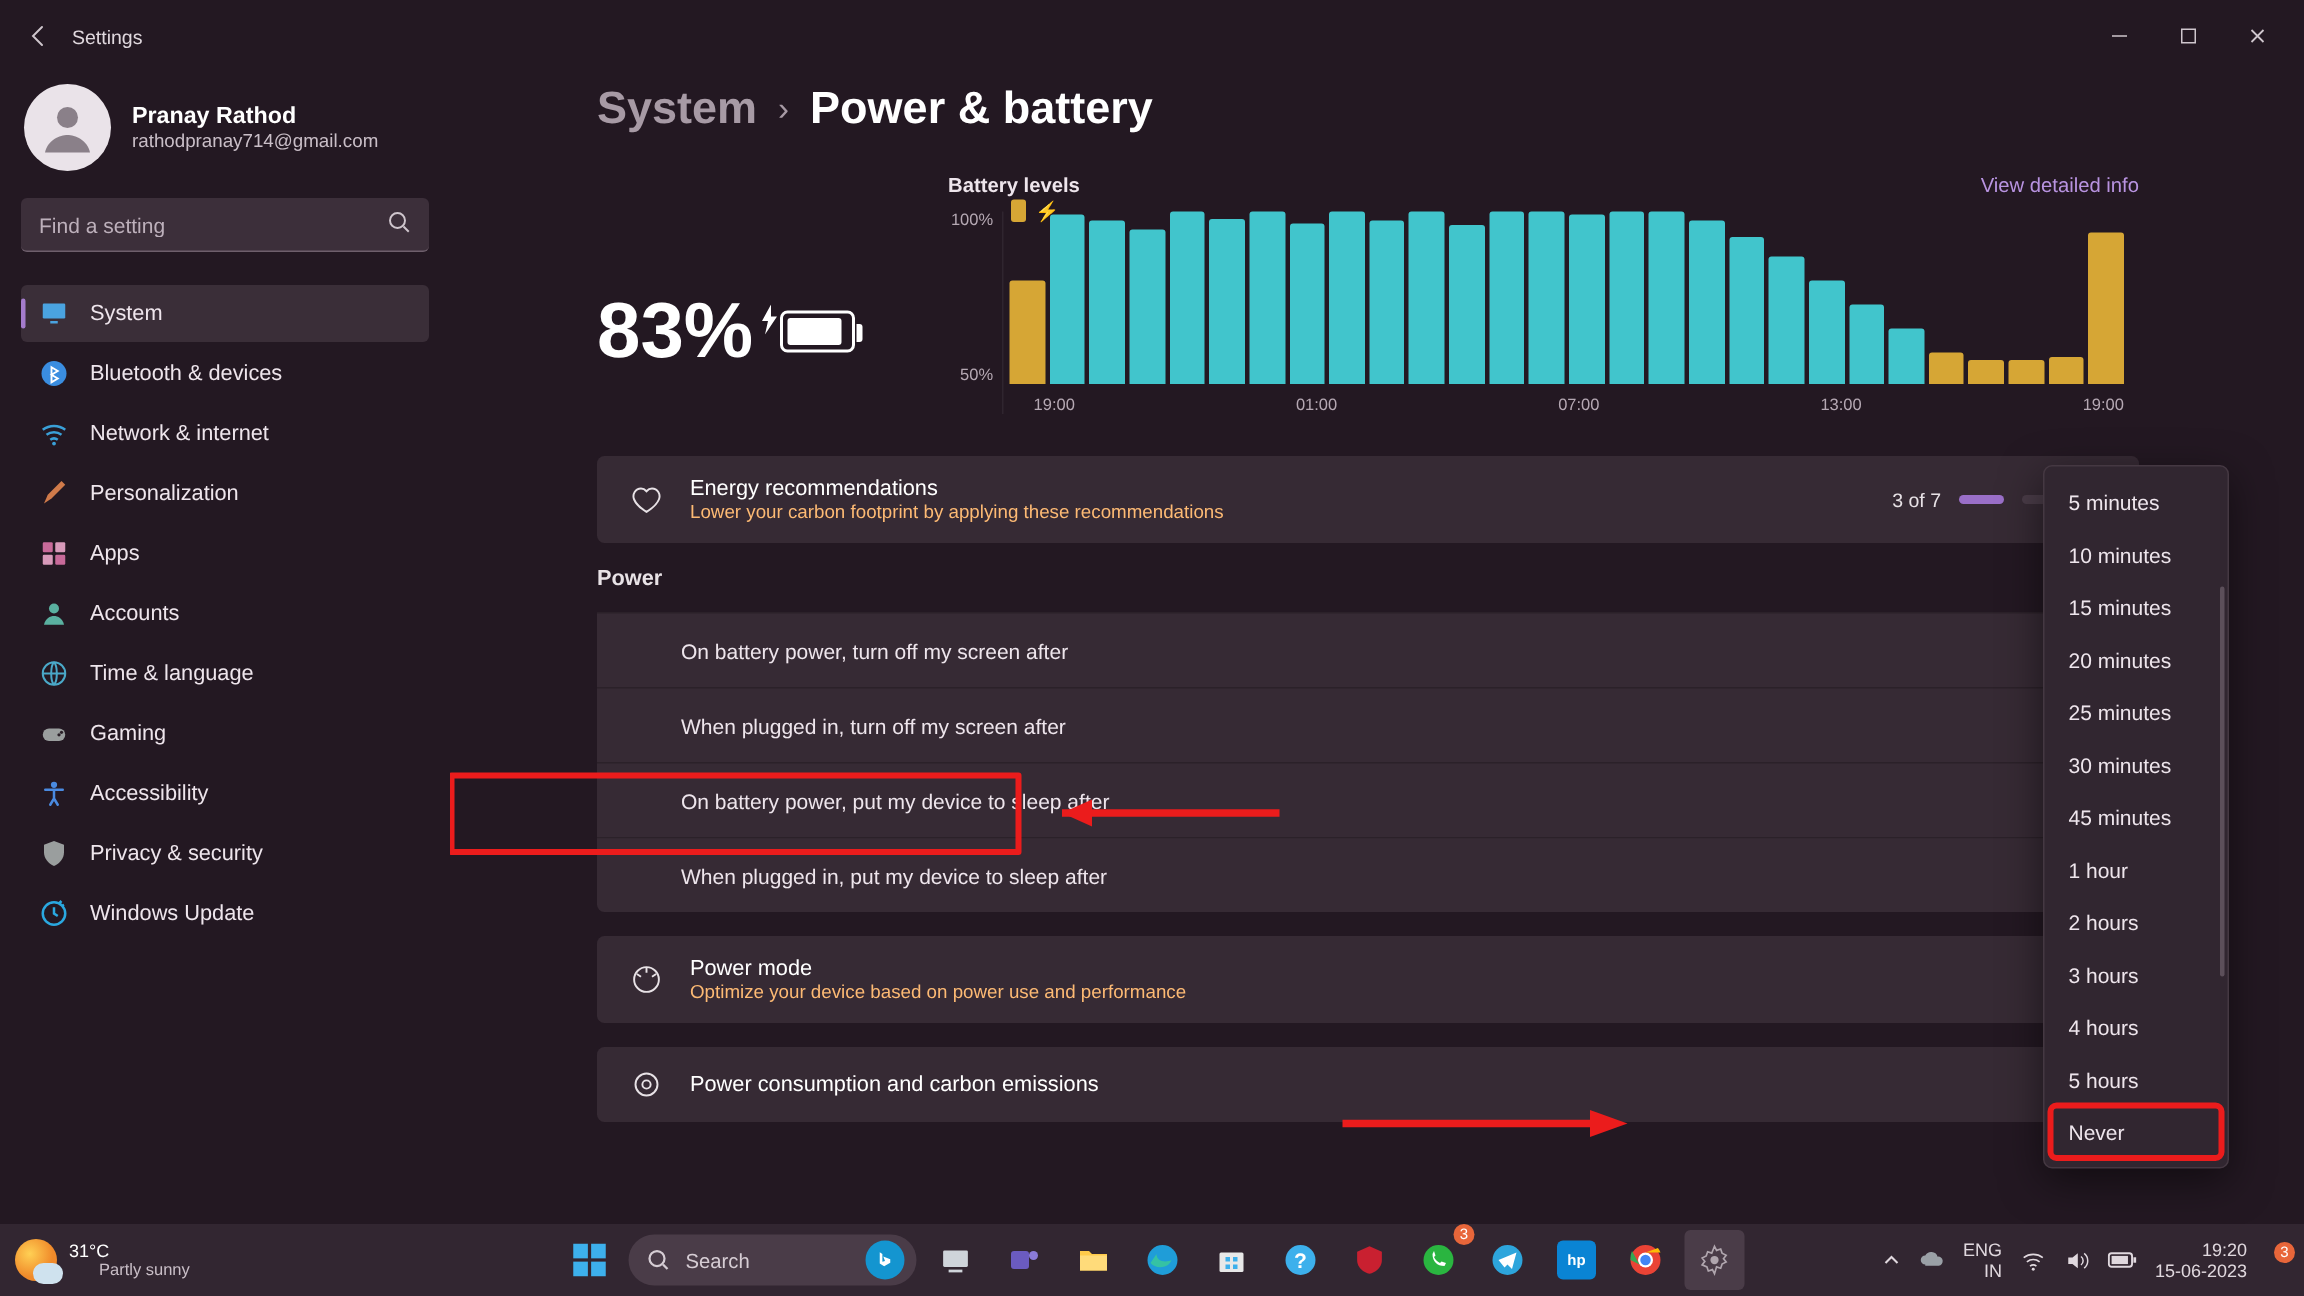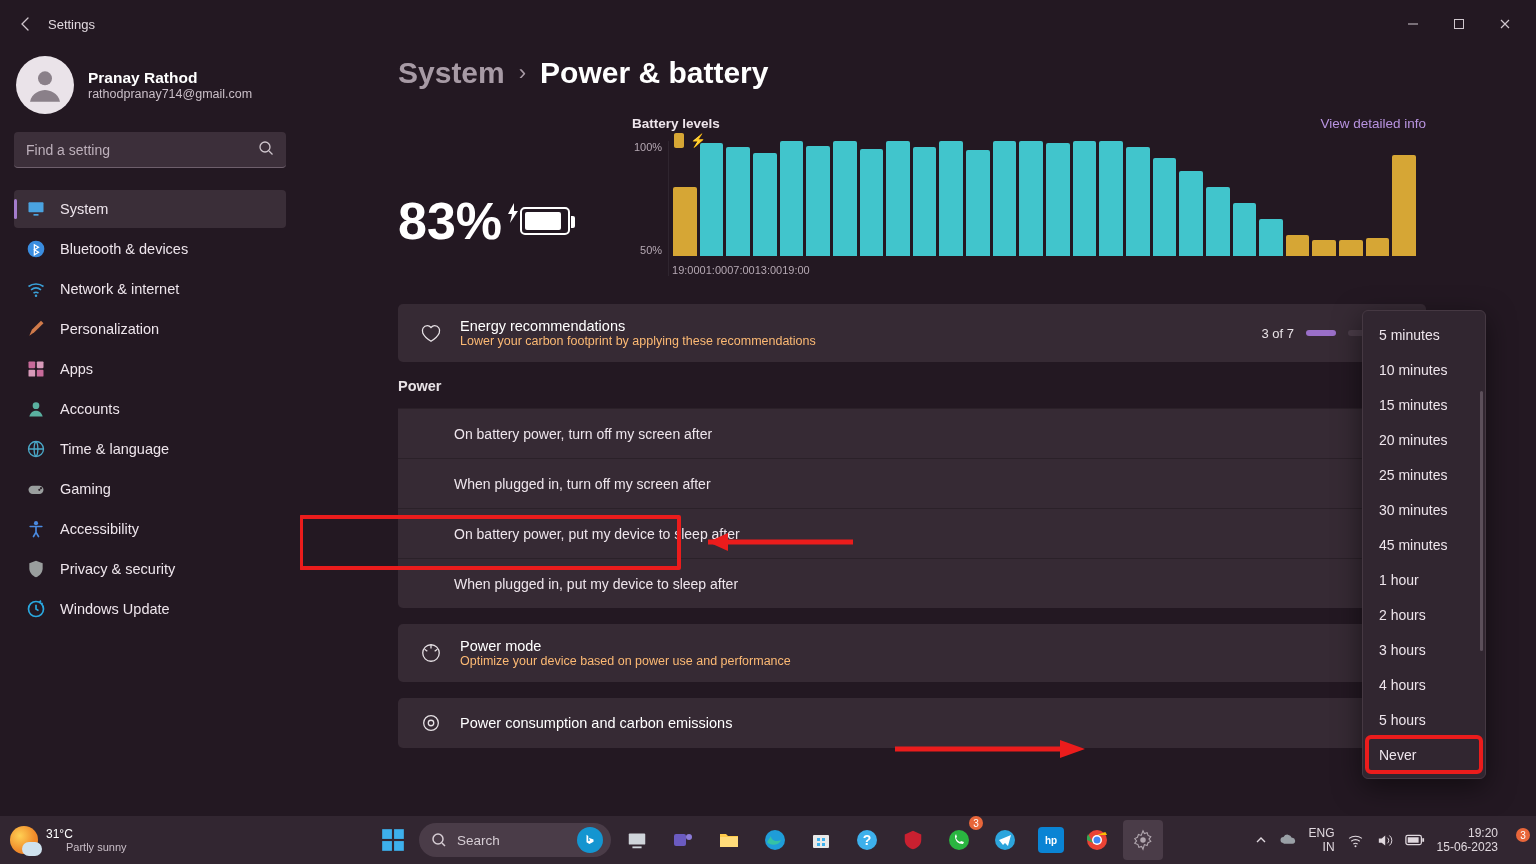--- a/index.html
+++ b/index.html
@@ -41,21 +41,21 @@
   .batteryfill { position:absolute; left:3px; top:3px; bottom:3px; width:78%; background:#fff; border-radius:2px; }
   .bolt { position:absolute; left:-14px; top:-4px; color:#fff; }
   .chartarea { flex:1; }
   .charthead { display:flex; justify-content:space-between; align-items:center; margin-bottom:10px; padding-left:2px; }
   .chartlbl { font-size:13.5px; color:#eee5ec; font-weight:600; }
   .chartlink { font-size:13.5px; color:#b893e0; }
   .chart { position:relative; height:135px; display:flex; }
   .yaxis { width:38px; display:flex; flex-direction:column; justify-content:space-between; align-items:flex-end; padding:0 6px 20px 0; font-size:11px; color:#b5a8b3; }
   .bars { flex:1; display:flex; align-items:flex-end; gap:3px; padding:0 10px 20px 4px; border-left:1px solid rgba(255,255,255,.06); position:relative; }
   .bars .bar { flex:1; border-radius:2px 2px 0 0; }
-  .xaxis { position:absolute; left:42px; right:10px; bottom:0; display:flex; font-size:11px; color:#b5a8b3; }
+  .xaxis { position:absolute; left:59px; right:10px; bottom:0; display:flex; justify-content:space-between; font-size:11px; color:#b5a8b3; }
   .marks { position:absolute; left:44px; top:-8px; display:flex; gap:6px; align-items:center; }
   .mark-y { width:10px; height:14px; background:#d6a635; border-radius:2px; display:inline-block; }
   .mark-b { color:#41c5cc; font-size:13px; }
   .mark2 { position:absolute; right:64px; top:-8px; }
   
   .card { background:#362a34; border-radius:5px; margin-top:28px; display:flex; align-items:center; padding:14px 22px 14px 22px; gap:18px; position:relative; }
   .card .cicon { width:22px; color:#e8e2e6; }
   .card .ct { flex:1; }
   .card .ct .ttl { font-size:14.5px; color:#fff; }
   .card .ct .sub { font-size:12.5px; color:#fdba74; }

